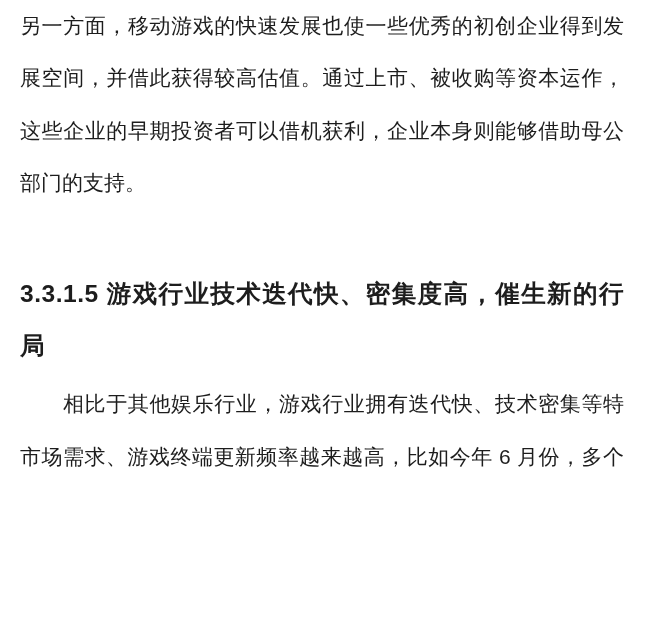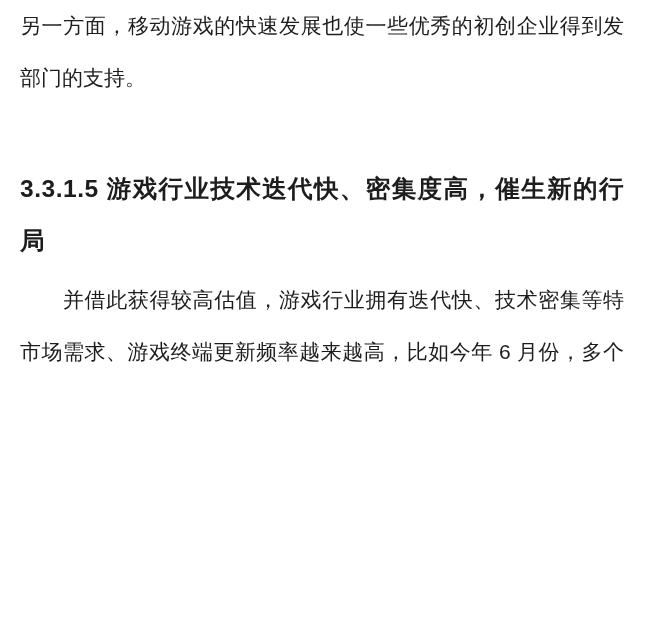--- a/index.html
+++ b/index.html
@@ -52,26 +52,28 @@
     margin-top: 6px;
   }
 </style>
 </head>
 <body>
 
 <div class="page">
 
   <p class="para">
     <span class="line">另一方面，移动游戏的快速发展也使一些优秀的初创企业得到发</span>
+    <span class="line">展空间，并借此获得较高估值。通过上市、被收购等资本运作，</span>
+    <span class="line">这些企业的早期投资者可以借机获利，企业本身则能够借助母公</span>
     <span class="line last">部门的支持。</span>
   </p>
 
   <h3 class="heading">
     <span class="line">3.3.1.5 游戏行业技术迭代快、密集度高，催生新的行业分工格</span>
     <span class="line last">局</span>
   </h3>
 
   <p class="para para-2">
-    <span class="line indent">并借此获得较高估值，游戏行业拥有迭代快、技术密集等特</span>
+    <span class="line indent">相比于其他娱乐行业，游戏行业拥有迭代快、技术密集等特</span>
     <span class="line">市场需求、游戏终端更新频率越来越高，比如今年 6 月份，多个</span>
   </p>
 
 </div>
 
 </body></html>

